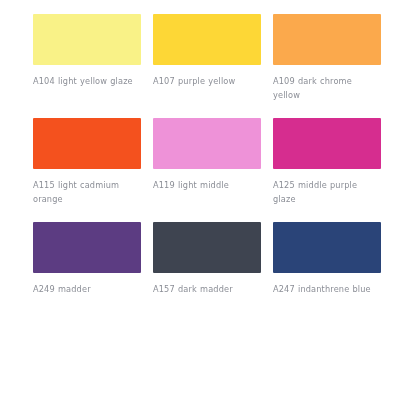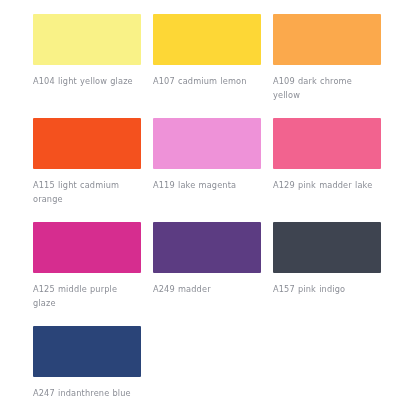--- a/index.html
+++ b/index.html
@@ -54,47 +54,43 @@
 </head>
 <body>
 
 <main id="swatch-grid" style="background: rgb(255, 255, 255);">
     <div class="swatch-cell">
       <div class="swatch-chip" style="background-color: rgb(249, 242, 135);"></div>
       <div class="swatch-label">A104 light yellow glaze</div>
     </div>
     <div class="swatch-cell">
       <div class="swatch-chip" style="background-color: rgb(253, 215, 54);"></div>
-      <div class="swatch-label">A107 cadmium lemon</div>
+      <div class="swatch-label">A107 purple yellow</div>
     </div>
     <div class="swatch-cell">
       <div class="swatch-chip" style="background-color: rgb(251, 169, 76);"></div>
       <div class="swatch-label">A109 dark chrome yellow</div>
     </div>
     <div class="swatch-cell">
       <div class="swatch-chip" style="background-color: rgb(244, 81, 30);"></div>
       <div class="swatch-label">A115 light cadmium orange</div>
     </div>
     <div class="swatch-cell">
       <div class="swatch-chip" style="background-color: rgb(238, 146, 216);"></div>
-      <div class="swatch-label">A119 lake magenta</div>
-    </div>
-    <div class="swatch-cell">
-      <div class="swatch-chip" style="background-color: rgb(242, 99, 143);"></div>
-      <div class="swatch-label">A129 pink madder lake</div>
+      <div class="swatch-label">A119 light middle</div>
     </div>
     <div class="swatch-cell">
       <div class="swatch-chip" style="background-color: rgb(214, 45, 143);"></div>
       <div class="swatch-label">A125 middle purple glaze</div>
     </div>
     <div class="swatch-cell">
       <div class="swatch-chip" style="background-color: rgb(92, 60, 130);"></div>
       <div class="swatch-label">A249 madder</div>
     </div>
     <div class="swatch-cell">
       <div class="swatch-chip" style="background-color: rgb(62, 68, 80);"></div>
-      <div class="swatch-label">A157 pink indigo</div>
+      <div class="swatch-label">A157 dark madder</div>
     </div>
     <div class="swatch-cell">
       <div class="swatch-chip" style="background-color: rgb(42, 68, 120);"></div>
       <div class="swatch-label">A247 indanthrene blue</div>
     </div>
   </main>
 
 </body></html>

